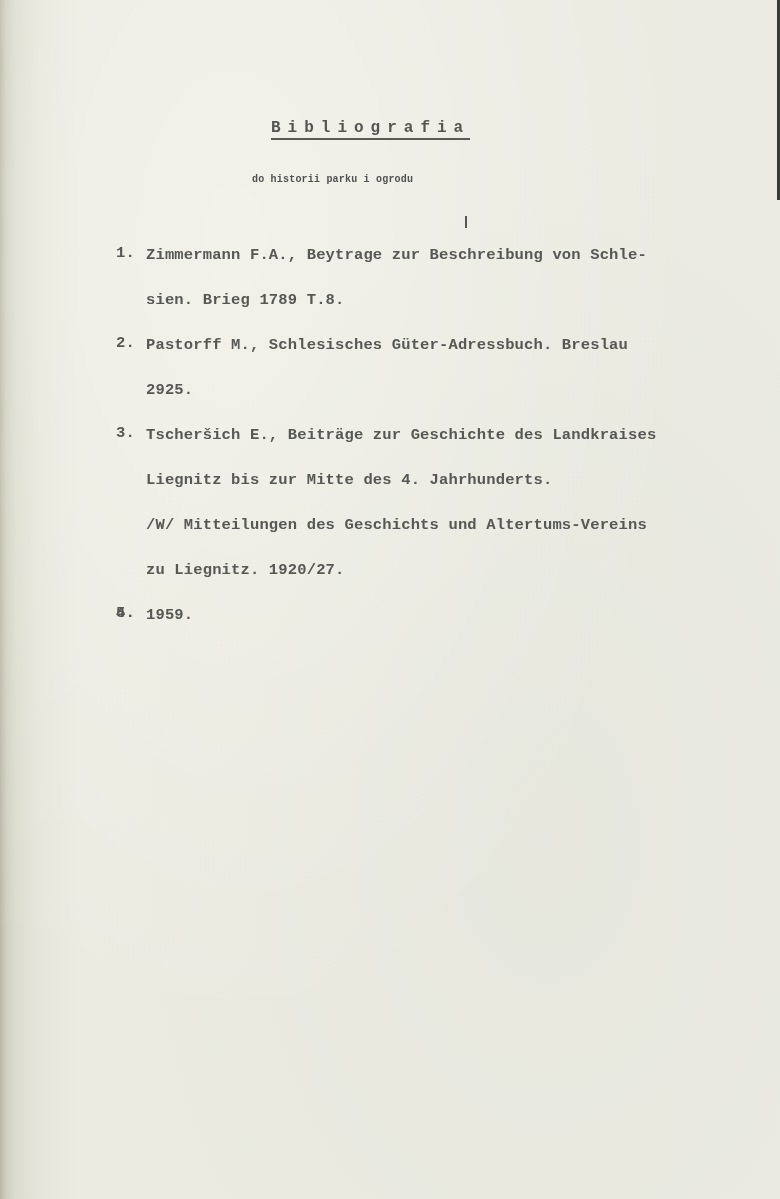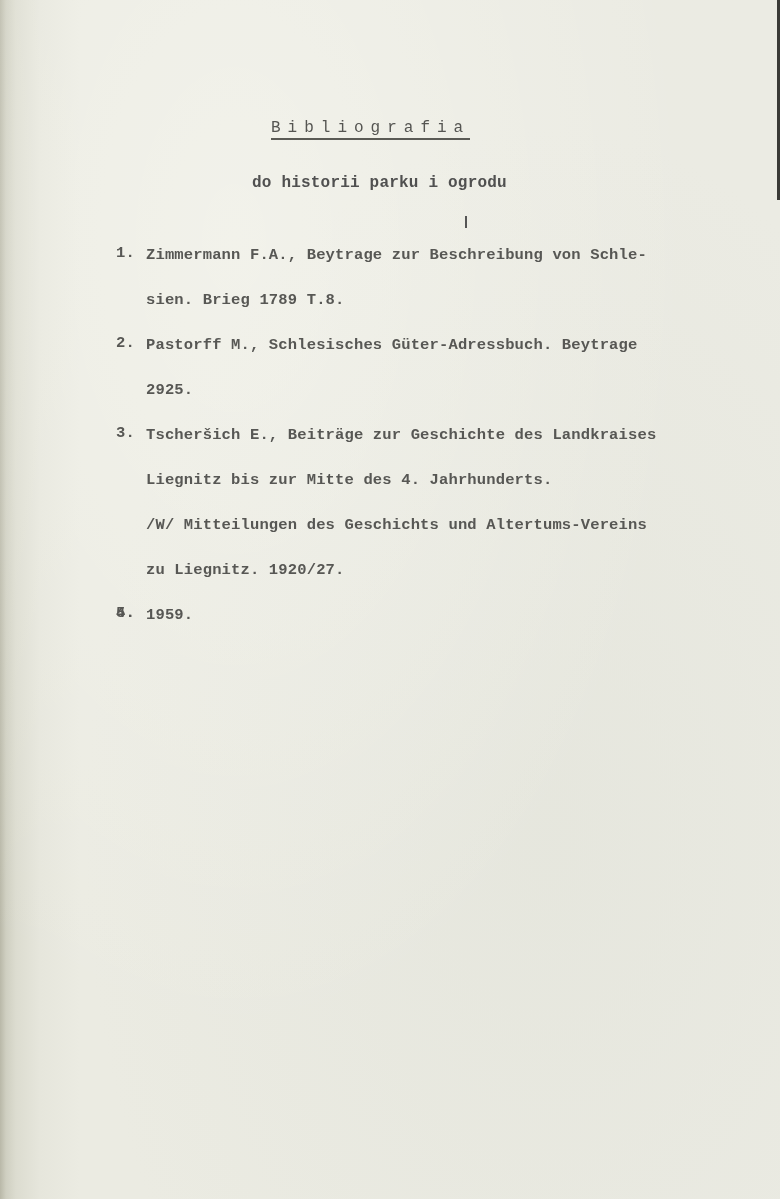--- a/index.html
+++ b/index.html
@@ -29,32 +29,32 @@
       position: absolute;
       right: 0; top: 0;
       width: 3px; height: 200px;
       background: #3a3a36;
     }
     .title {
       position: absolute;
       left: 271px;
       top: 119px;
       font-size: 16px;
-      font-weight: normal;
+      font-weight: bold;
       letter-spacing: 7px;
       color: #555552;
       border-bottom: 2px solid #5a5a55;
       line-height: 18px;
       padding-bottom: 1px;
     }
     .subtitle {
       position: absolute;
       left: 252px;
       top: 174px;
-      font-size: 16px;
+      font-size: 10px;
       font-weight: bold;
       color: #505050;
       letter-spacing: 0.2px;
     }
     .mark {
       position: absolute;
       left: 465px;
       top: 216px;
       width: 2px;
       height: 9px;
@@ -105,21 +105,21 @@
   <div class="entries">
 
     <div class="entry">
       <span class="entry-number">1.</span>
       <span class="entry-line">Zimmermann F.A., Beytrage zur Beschreibung von Schle-</span>
       <span class="entry-line">sien. Brieg 1789 T.8.</span>
     </div>
 
     <div class="entry">
       <span class="entry-number">2.</span>
-      <span class="entry-line">Pastorff M., Schlesisches Güter-Adressbuch. Beytrage</span>
+      <span class="entry-line">Pastorff M., Schlesisches Güter-Adressbuch. Breslau</span>
       <span class="entry-line">2925.</span>
     </div>
 
     <div class="entry">
       <span class="entry-number">3.</span>
       <span class="entry-line">Tscheršich E., Beiträge zur Geschichte des Landkraises</span>
       <span class="entry-line">Liegnitz bis zur Mitte des 4. Jahrhunderts.</span>
       <span class="entry-line">/W/ Mitteilungen des Geschichts und Altertums-Vereins</span>
       <span class="entry-line">zu Liegnitz. 1920/27.</span>
     </div>

